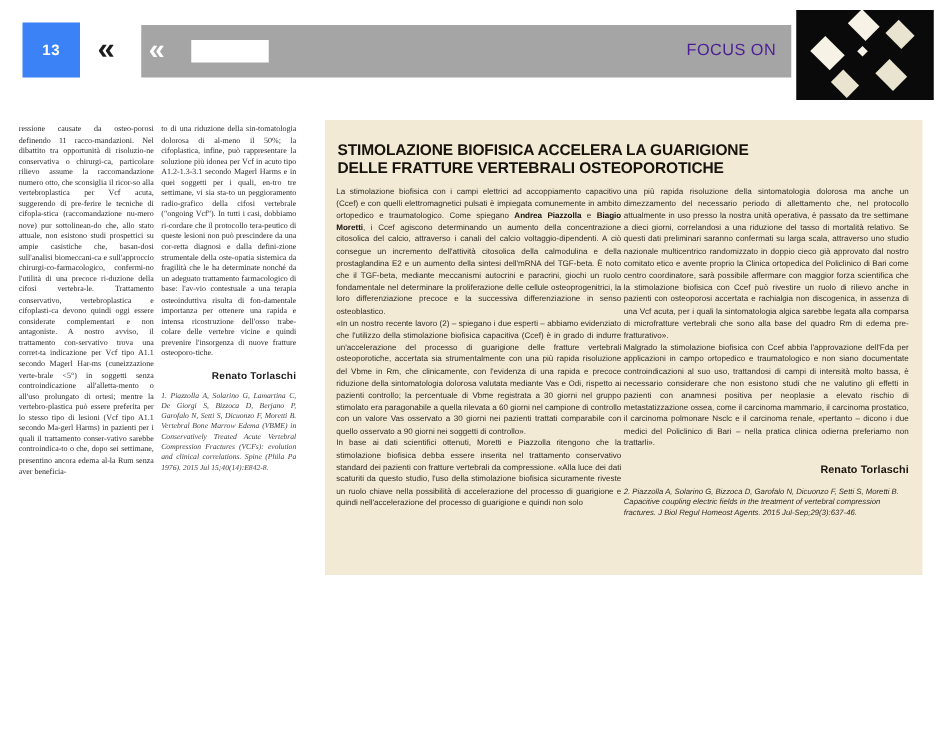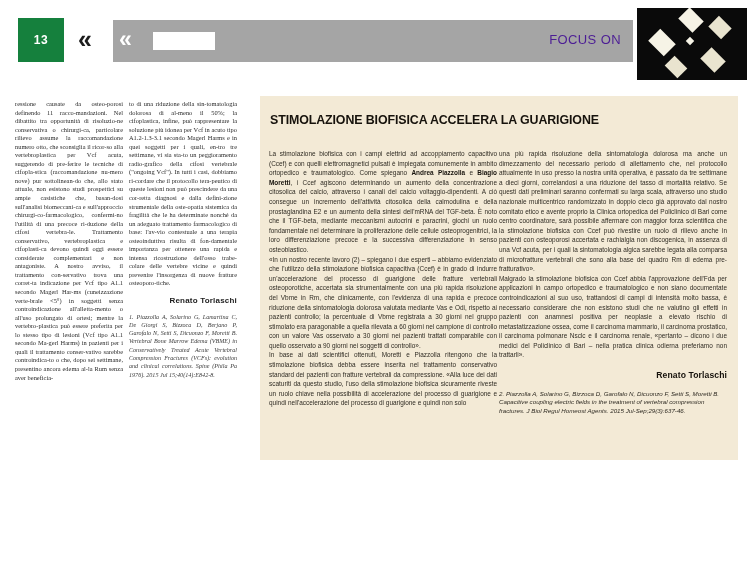--- a/index.html
+++ b/index.html
@@ -9,21 +9,21 @@
     font-family:"Liberation Serif", serif;
     overflow:hidden;
     position:relative;
   }
   
   #header{
     position:absolute;left:0;top:0;width:747px;height:88px;
   }
   #page-number-box{
     position:absolute;left:18px;top:18px;width:46px;height:44px;
-    background:#15803d;
+    background:#3b82f6;
     display:flex;align-items:center;justify-content:center;
   }
   #page-number-box .num{
     color:#ffffff;font-family:"Liberation Sans",sans-serif;
     font-size:12px;font-weight:bold;letter-spacing:.5px;
   }
   #chevron-outer{
     position:absolute;left:78px;top:24px;
     font-family:"Liberation Sans",sans-serif;
     font-size:25px;font-weight:bold;color:#1d1d1d;
@@ -145,20 +145,21 @@
   <p>to di una riduzione della sin-tomatologia dolorosa di al-meno il 50%; la cifoplastica, infine, può rappresentare la soluzione più idonea per Vcf in acuto tipo A1.2-1.3-3.1 secondo Magerl Harms e in quei soggetti per i quali, en-tro tre settimane, vi sia sta-to un peggioramento radio-grafico della cifosi vertebrale ("ongoing Vcf").
 In tutti i casi, dobbiamo ri-cordare che il protocollo tera-peutico di queste lesioni non può prescindere da una cor-retta diagnosi e dalla defini-zione strumentale della oste-opatia sistemica da fragilità che le ha determinate nonché da un adeguato trattamento farmacologico di base: l'av-vio contestuale a una terapia osteoinduttiva risulta di fon-damentale importanza per ottenere una rapida e intensa ricostruzione dell'osso trabe-colare delle vertebre vicine e quindi prevenire l'insorgenza di nuove fratture osteoporo-tiche.</p>
   <p class="byline">Renato Torlaschi</p>
   <p class="ref">1. Piazzolla A, Solarino G, Lamartina C, De Giorgi S, Bizzoca D, Berjano P, Garofalo N, Setti S, Dicuonzo F, Moretti B. Vertebral Bone Marrow Edema (VBME) in Conservatively Treated Acute Vertebral Compression Fractures (VCFs): evolution and clinical correlations. Spine (Phila Pa 1976). 2015 Jul 15;40(14):E842-8.</p>
 </div>
 
 <div id="article">
 
   <div id="article-title">
     <div>STIMOLAZIONE BIOFISICA ACCELERA LA GUARIGIONE</div>
+    <div>DELLE FRATTURE VERTEBRALI OSTEOPOROTICHE</div>
   </div>
 
   <div id="acol1" class="acol">
     <p><span>La stimolazione biofisica con i campi elettrici ad accoppiamento capacitivo (Ccef) e con quelli elettromagnetici pulsati è impiegata comunemente in ambito ortopedico e traumatologico. Come spiegano </span><b>Andrea Piazzolla</b><span> e </span><b>Biagio Moretti</b><span>, i Ccef agiscono determinando un aumento della concentrazione citosolica del calcio, attraverso i canali del calcio voltaggio-dipendenti. A ciò consegue un incremento dell'attività citosolica della calmodulina e della prostaglandina E2 e un aumento della sintesi dell'mRNA del TGF-beta. È noto che il TGF-beta, mediante meccanismi autocrini e paracrini, giochi un ruolo fondamentale nel determinare la proliferazione delle cellule osteoprogenitrici, la loro differenziazione precoce e la successiva differenziazione in senso osteoblastico.</span></p>
     <p>«In un nostro recente lavoro (2) – spiegano i due esperti – abbiamo evidenziato che l'utilizzo della stimolazione biofisica capacitiva (Ccef) è in grado di indurre un'accelerazione del processo di guarigione delle fratture vertebrali osteoporotiche, accertata sia strumentalmente con una più rapida risoluzione del Vbme in Rm, che clinicamente, con l'evidenza di una rapida e precoce riduzione della sintomatologia dolorosa valutata mediante Vas e Odi, rispetto ai pazienti controllo; la percentuale di Vbme registrata a 30 giorni nel gruppo stimolato era paragonabile a quella rilevata a 60 giorni nel campione di controllo con un valore Vas osservato a 30 giorni nei pazienti trattati comparabile con quello osservato a 90 giorni nei soggetti di controllo».</p>
     <p>In base ai dati scientifici ottenuti, Moretti e Piazzolla ritengono che la stimolazione biofisica debba essere inserita nel trattamento conservativo standard dei pazienti con fratture vertebrali da compressione. «Alla luce dei dati scaturiti da questo studio, l'uso della stimolazione biofisica sicuramente riveste un ruolo chiave nella possibilità di accelerazione del processo di guarigione e quindi nell'accelerazione del processo di guarigione e quindi non solo</p>
   </div>
 
   <div id="acol2" class="acol">
     <p>una più rapida risoluzione della sintomatologia dolorosa ma anche un dimezzamento del necessario periodo di allettamento che, nel protocollo attualmente in uso presso la nostra unità operativa, è passato da tre settimane a dieci giorni, correlandosi a una riduzione del tasso di mortalità relativo. Se questi dati preliminari saranno confermati su larga scala, attraverso uno studio nazionale multicentrico randomizzato in doppio cieco già approvato dal nostro comitato etico e avente proprio la Clinica ortopedica del Policlinico di Bari come centro coordinatore, sarà possibile affermare con maggior forza scientifica che la stimolazione biofisica con Ccef può rivestire un ruolo di rilievo anche in pazienti con osteoporosi accertata e rachialgia non discogenica, in assenza di una Vcf acuta, per i quali la sintomatologia algica sarebbe legata alla comparsa di microfratture vertebrali che sono alla base del quadro Rm di edema pre-fratturativo».</p>

